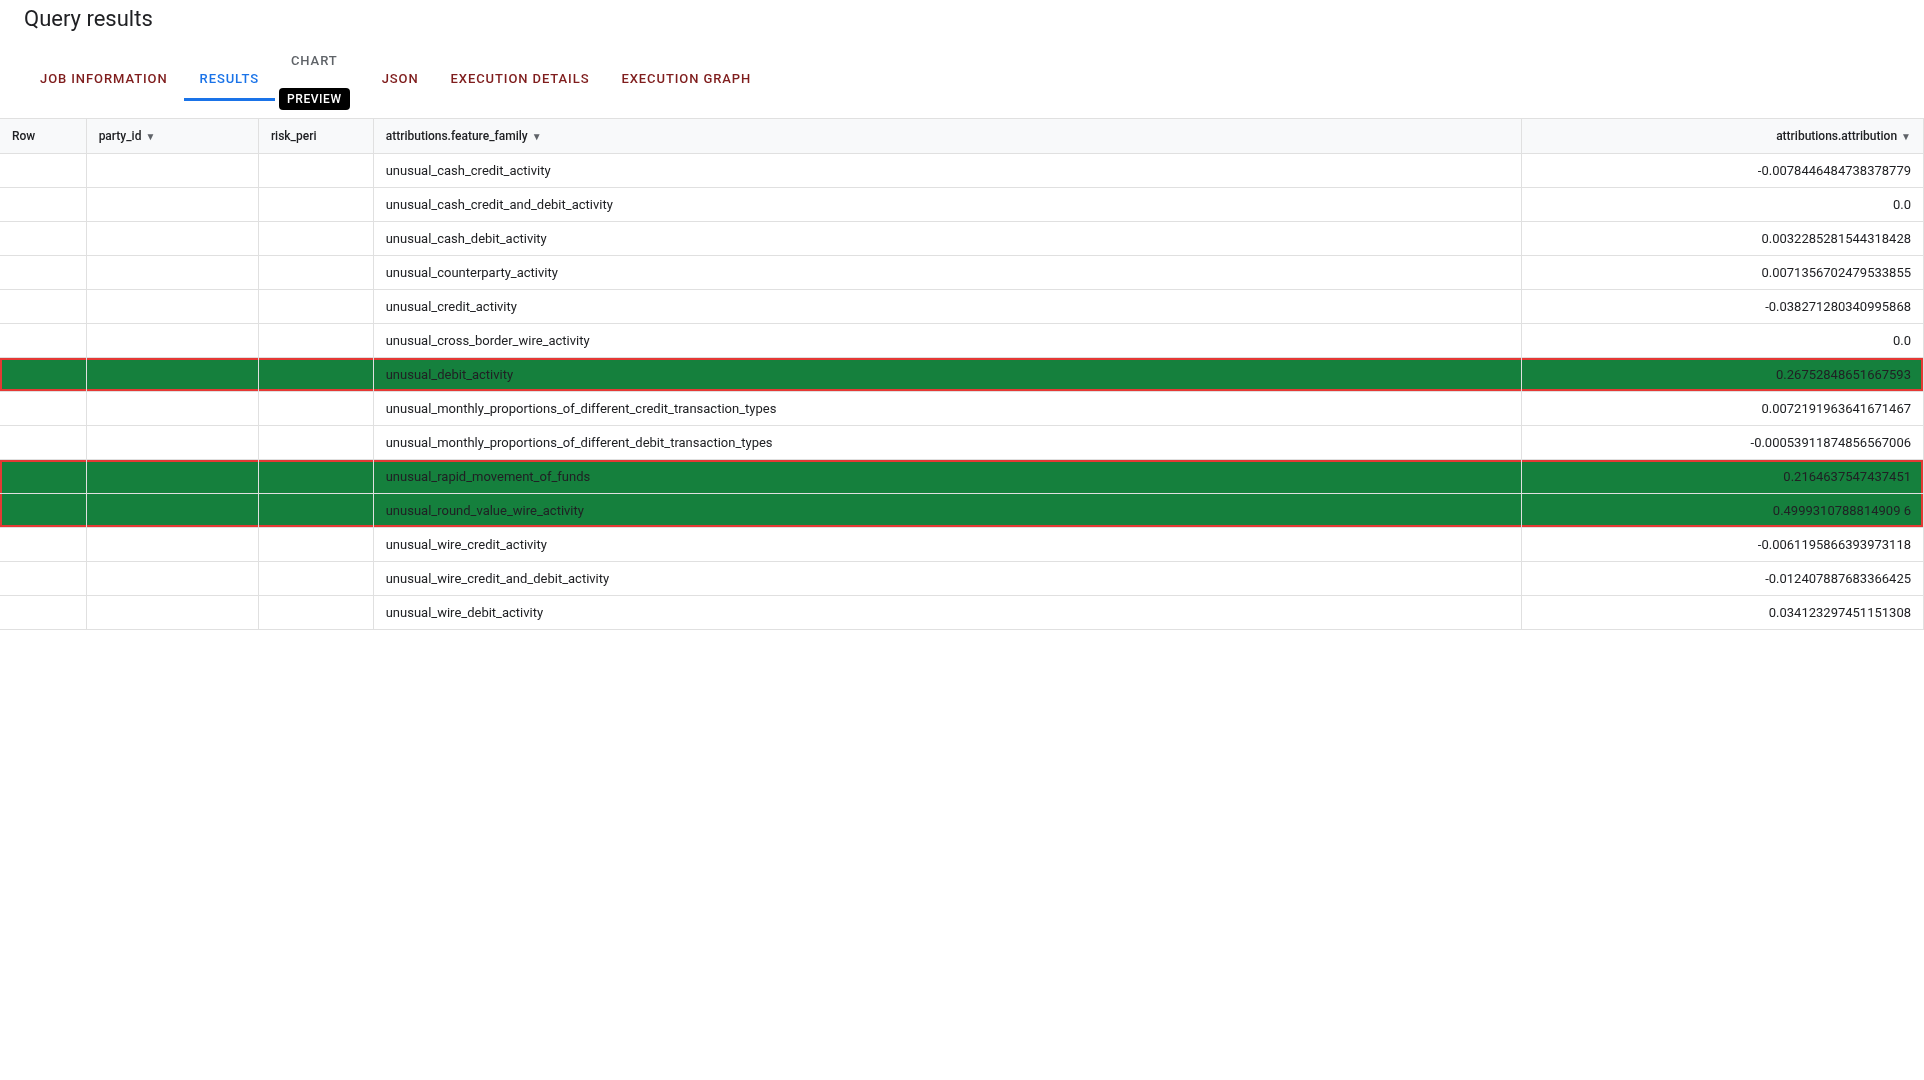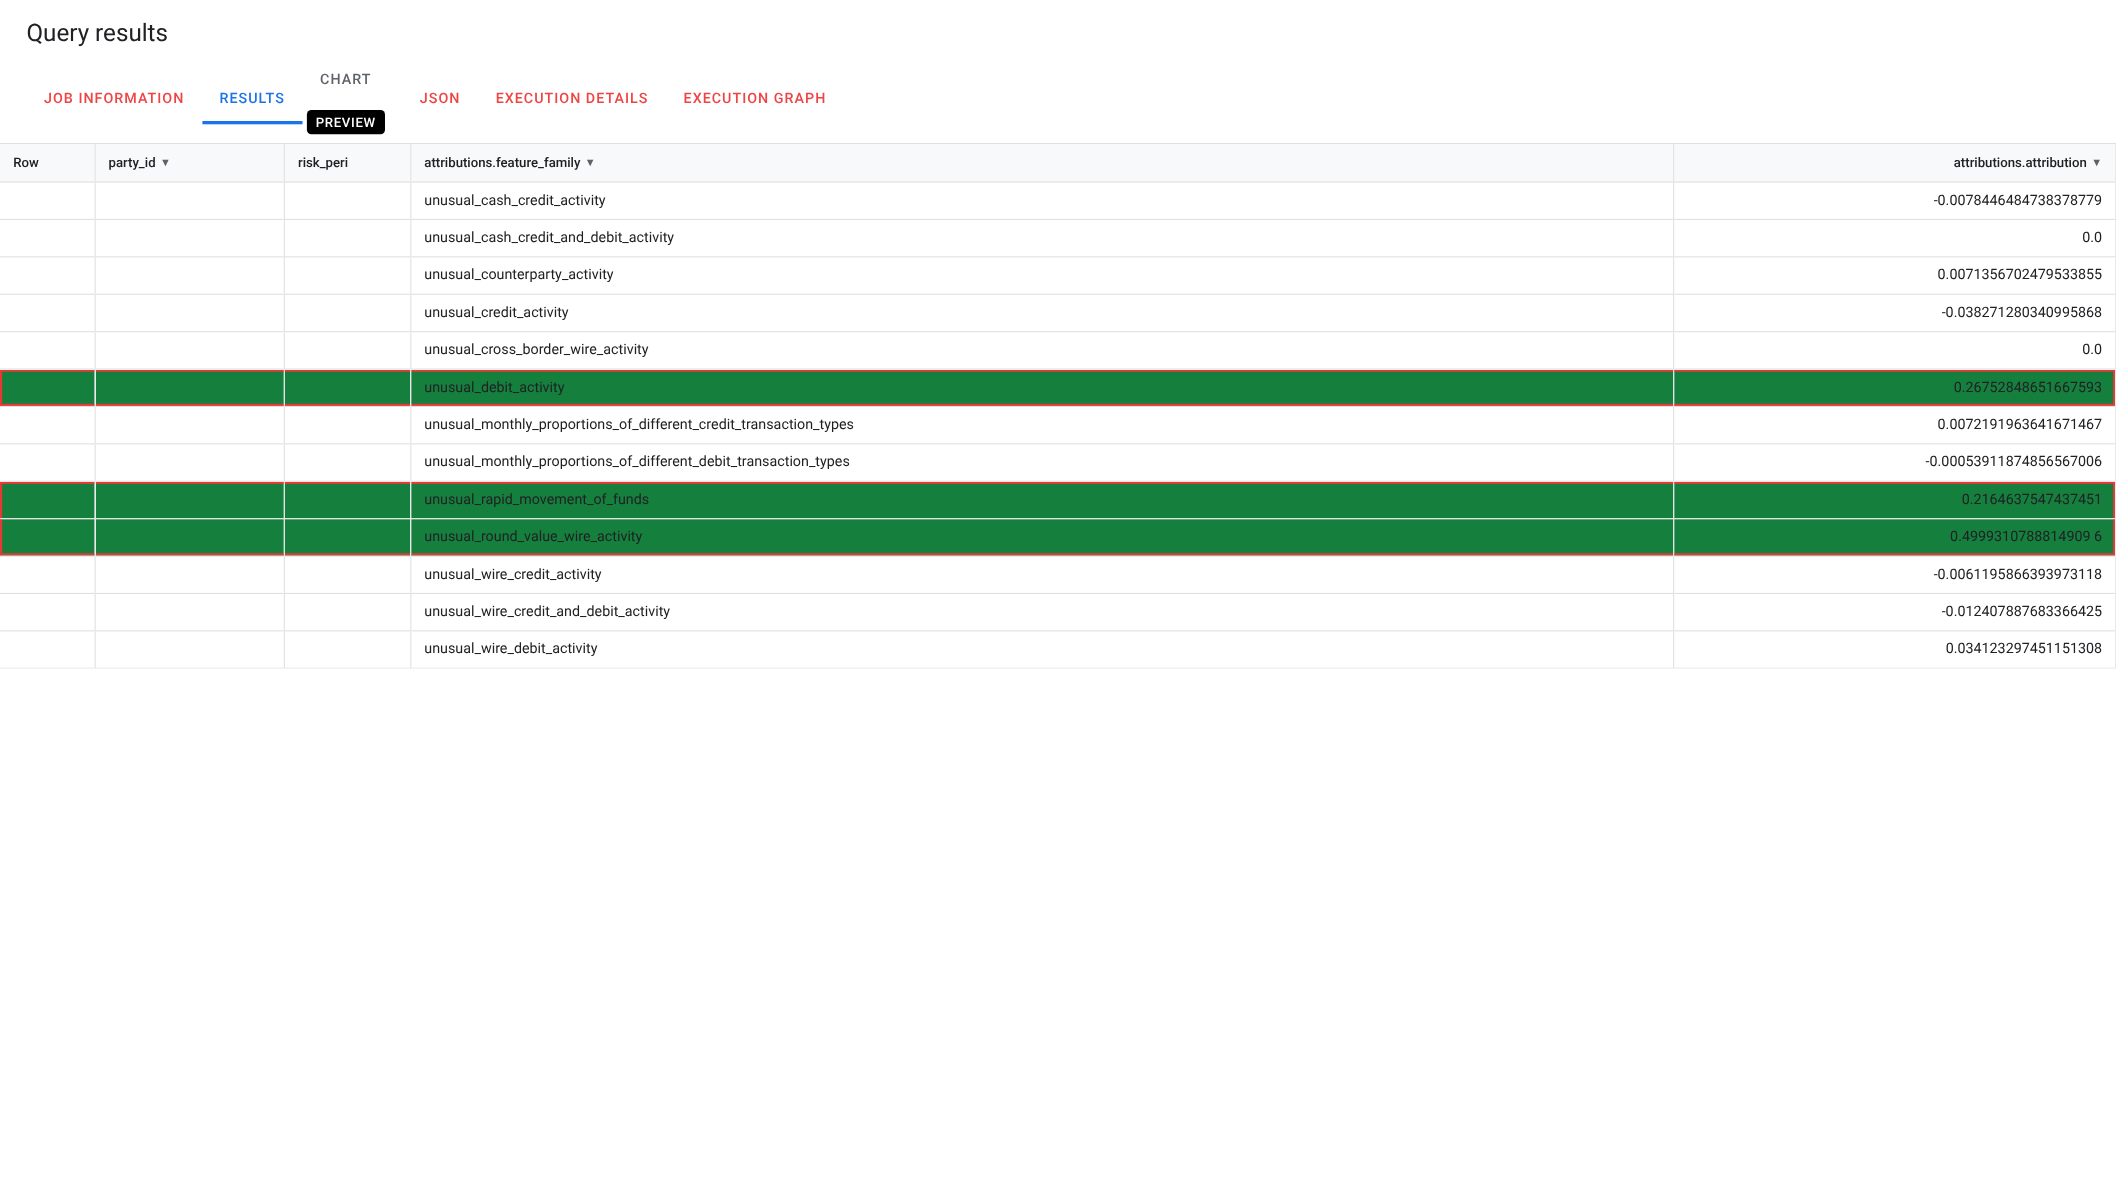--- a/index.html
+++ b/index.html
@@ -5,36 +5,36 @@
     * { box-sizing: border-box; margin: 0; padding: 0; }
     body {
       font-family: 'Roboto', Arial, sans-serif;
       font-size: 13px;
       background: #fff;
       color: #202124;
     }
     .page-title {
       font-size: 22px;
       font-weight: 400;
-      padding: 18px 24px 10px 24px;
+      padding: 6px 24px 10px 24px;
       color: #202124;
     }
     .tabs {
       display: flex;
       align-items: center;
       border-bottom: 1px solid #e0e0e0;
       padding: 0 24px;
       background: #fff;
     }
     .tab {
       padding: 12px 16px;
       font-size: 13px;
       font-weight: 500;
       letter-spacing: 0.07em;
-      color: #ef4444;
+      color: #7f1d1d;
       cursor: pointer;
       text-transform: uppercase;
       border-bottom: 3px solid transparent;
       margin-bottom: -1px;
       white-space: nowrap;
     }
     .tab.active {
       color: #1a73e8;
       border-bottom: 3px solid #1a73e8;
     }
@@ -231,20 +231,27 @@
           <td></td>
           <td></td>
           <td></td>
           <td>unusual_cash_credit_and_debit_activity</td>
           <td style="text-align: right;">0.0</td>
         </tr>
         <tr>
           <td></td>
           <td></td>
           <td></td>
+          <td>unusual_cash_debit_activity</td>
+          <td style="text-align: right;">0.0032285281544318428</td>
+        </tr>
+        <tr>
+          <td></td>
+          <td></td>
+          <td></td>
           <td>unusual_counterparty_activity</td>
           <td style="text-align: right;">0.0071356702479533855</td>
         </tr>
         <tr>
           <td></td>
           <td></td>
           <td></td>
           <td>unusual_credit_activity</td>
           <td style="text-align: right;">-0.038271280340995868</td>
         </tr>

